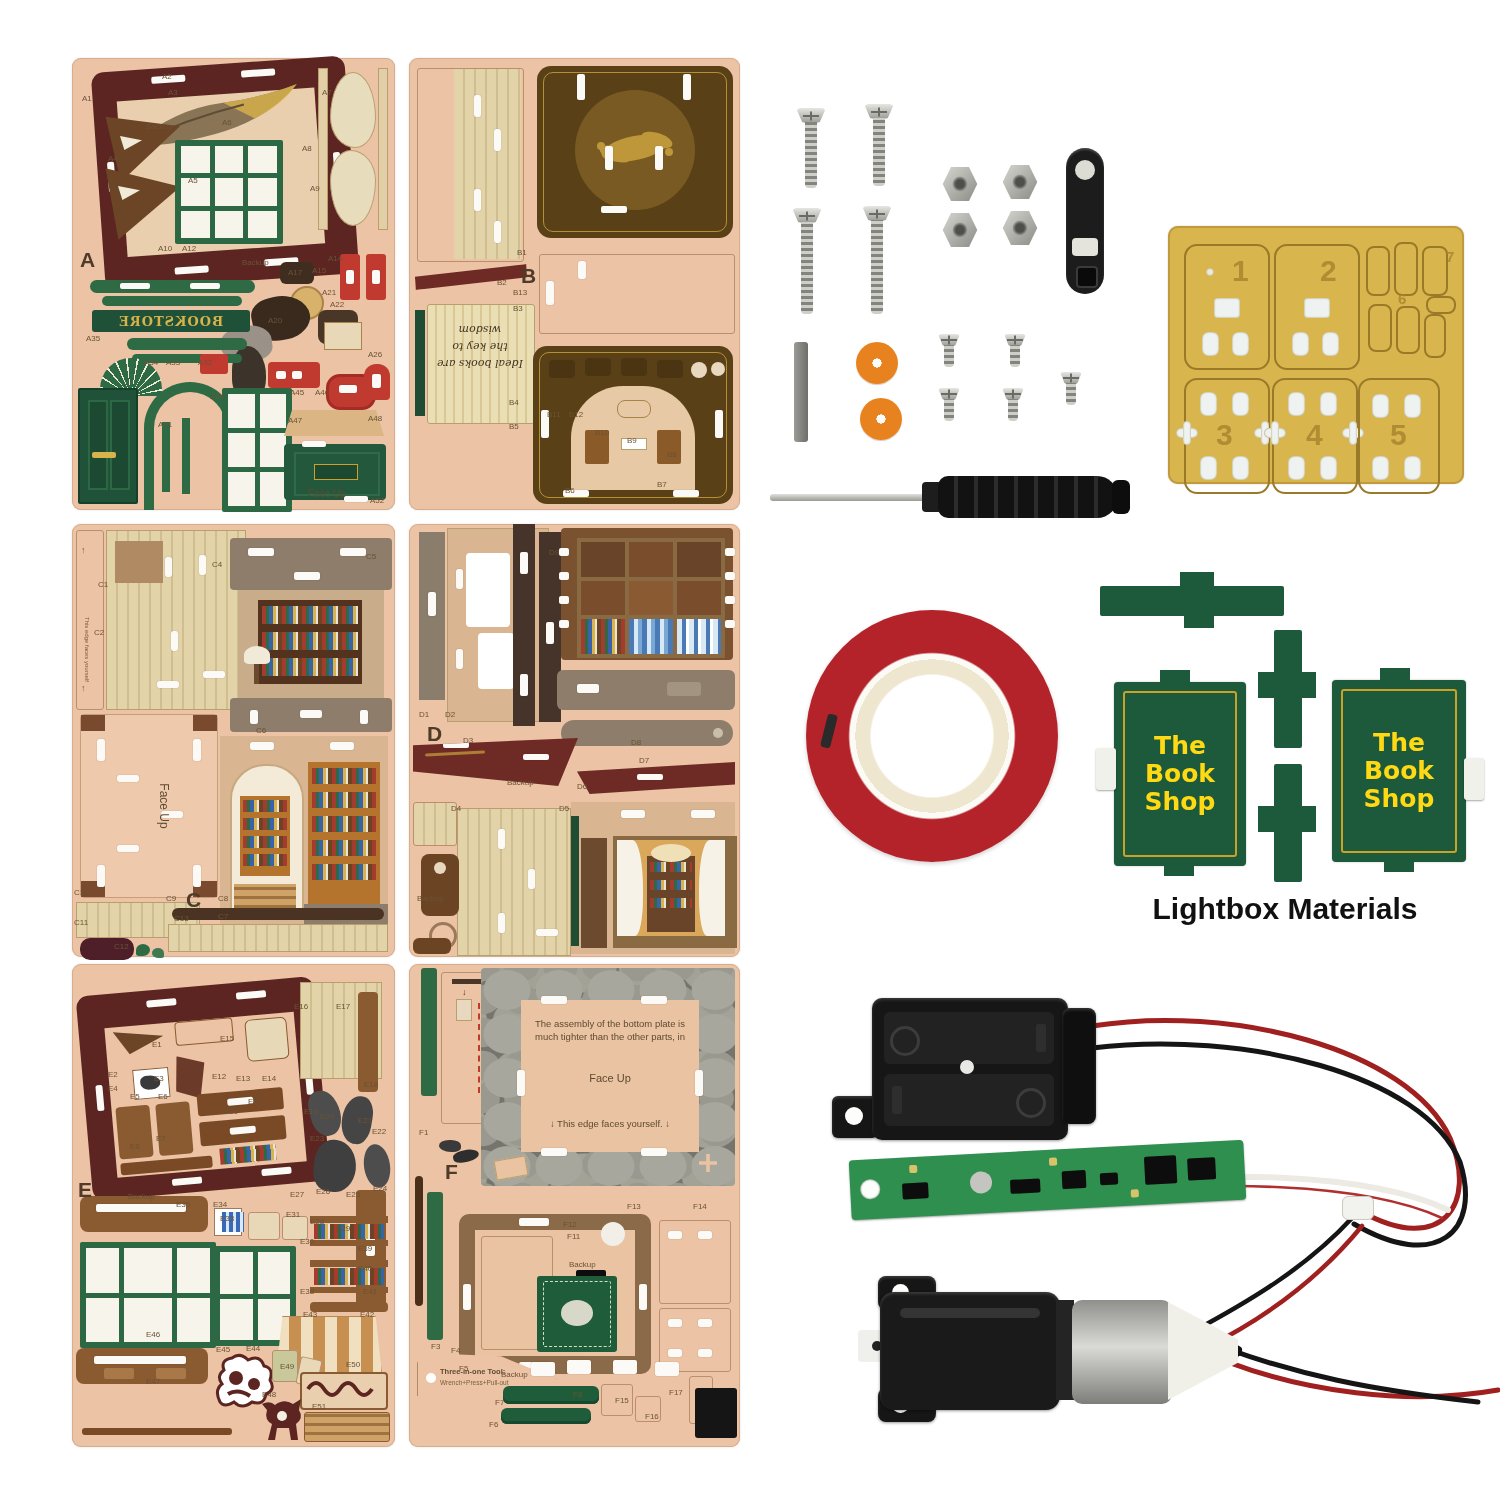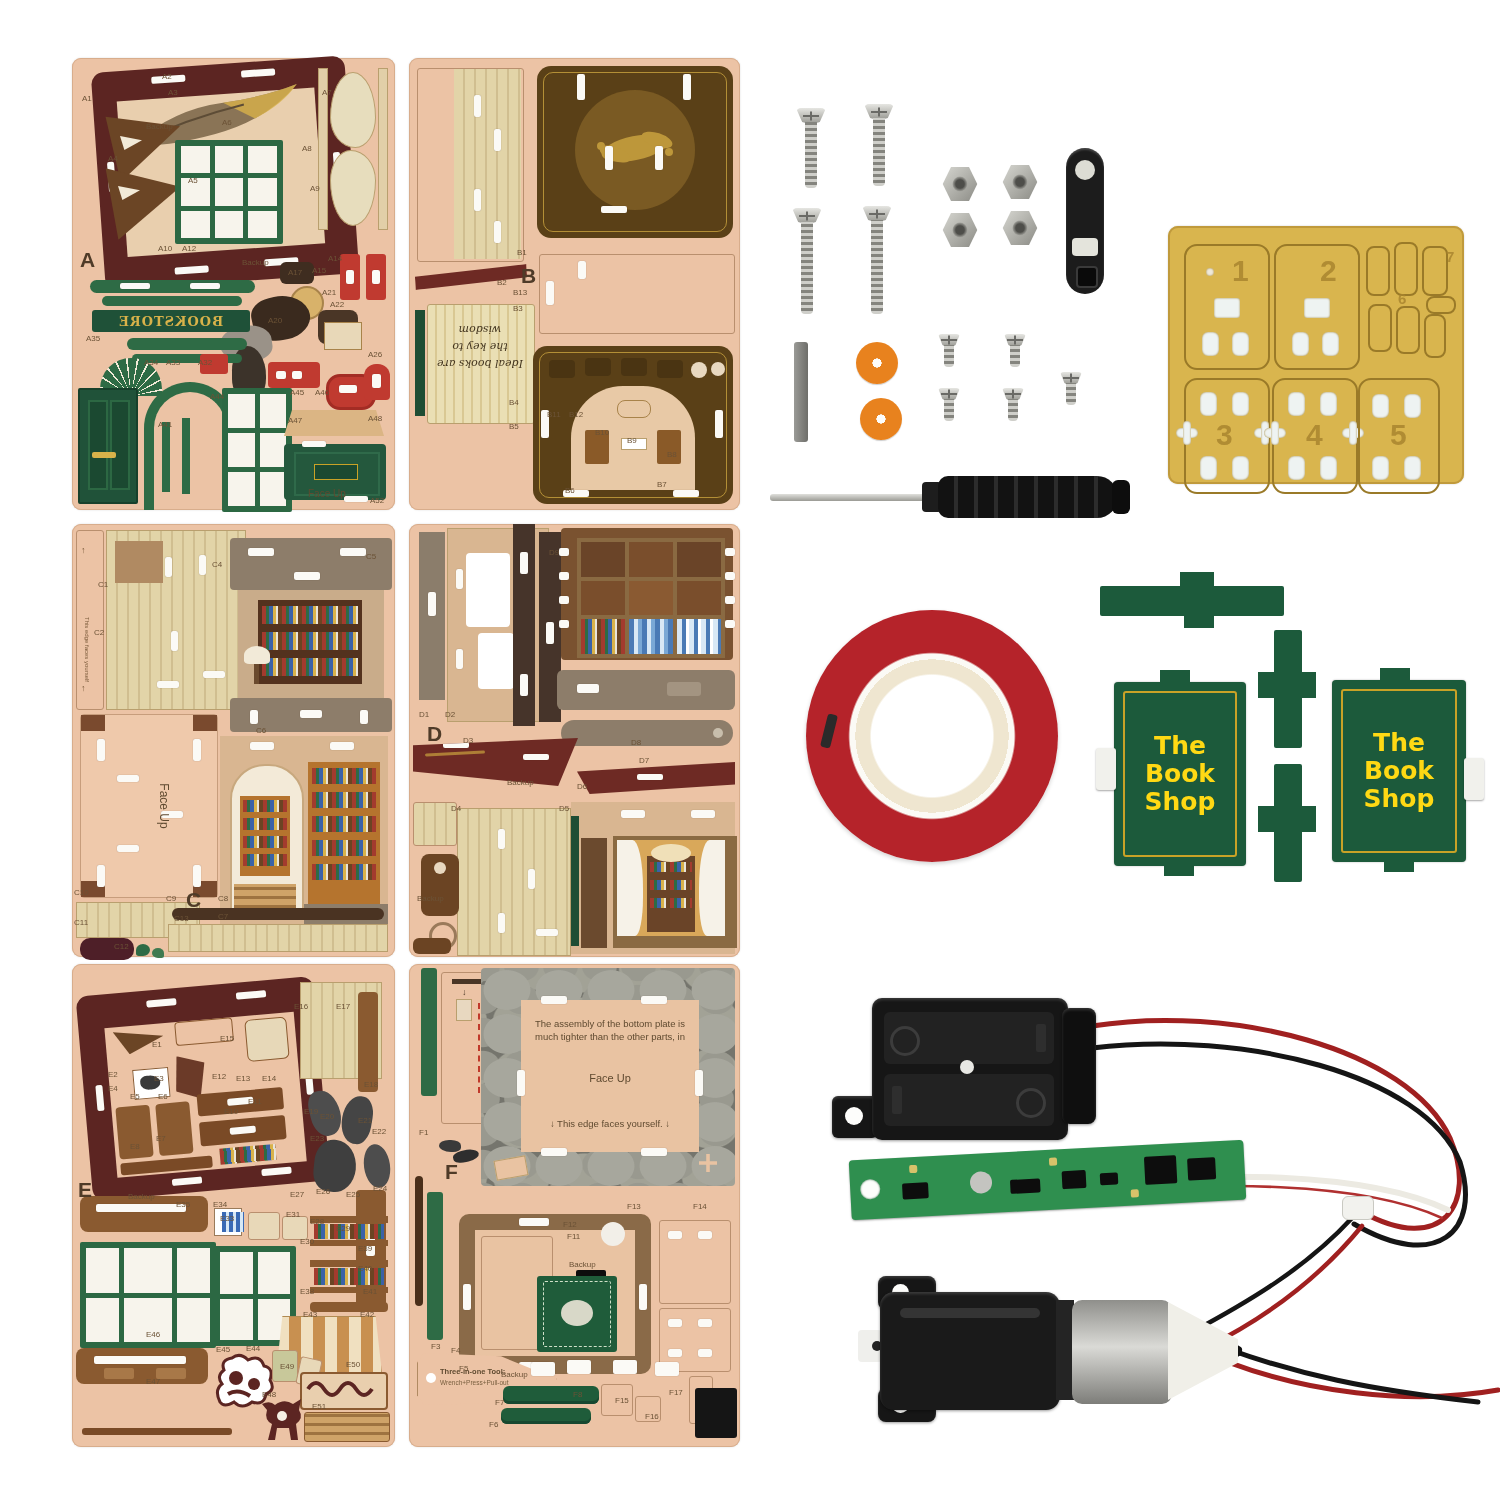--- a/index.html
+++ b/index.html
@@ -825,20 +825,21 @@
       <div class="greenbit" style="left:52px;top:180px;width:30px;height:12px"></div>
       <div class="whitetab" style="left:132px;top:78px;width:20px;height:42px"></div>
       <div class="frame"></div>
       <div class="txt">
         <span>The</span>
         <span>Book</span>
         <span>Shop</span>
       </div>
     </div>
   </div>
+  <div class="seclabel" style="left:1100px;top:892px;width:370px">Lightbox Materials</div>
 
   <svg class="abs" style="left:800px;top:980px" width="700" height="520" viewBox="800 980 700 520">
     <path d="M1092,1026 C1230,1004 1408,1048 1450,1138 C1478,1204 1442,1256 1362,1212" stroke="#a02020" stroke-width="5" fill="none" stroke-linecap="round"></path>
     <path d="M1092,1048 C1244,1030 1424,1074 1460,1162 C1482,1232 1436,1272 1354,1224" stroke="#151515" stroke-width="5" fill="none" stroke-linecap="round"></path>
     <path d="M1062,1192 C1210,1166 1372,1174 1448,1210" stroke="#eceae2" stroke-width="6" fill="none" stroke-linecap="round"></path>
     <path d="M1062,1200 C1212,1176 1368,1184 1442,1218" stroke="#b03030" stroke-width="2.5" fill="none" stroke-linecap="round"></path>
     <path d="M1352,1218 C1306,1268 1248,1302 1192,1332" stroke="#151515" stroke-width="4.5" fill="none" stroke-linecap="round"></path>
     <path d="M1362,1226 C1316,1282 1262,1320 1205,1348" stroke="#a02020" stroke-width="4.5" fill="none" stroke-linecap="round"></path>
     <path d="M1190,1346 C1300,1398 1420,1404 1498,1390" stroke="#a02020" stroke-width="5" fill="none" stroke-linecap="round"></path>
     <path d="M1180,1330 C1290,1378 1390,1392 1478,1402" stroke="#151515" stroke-width="5" fill="none" stroke-linecap="round"></path>

